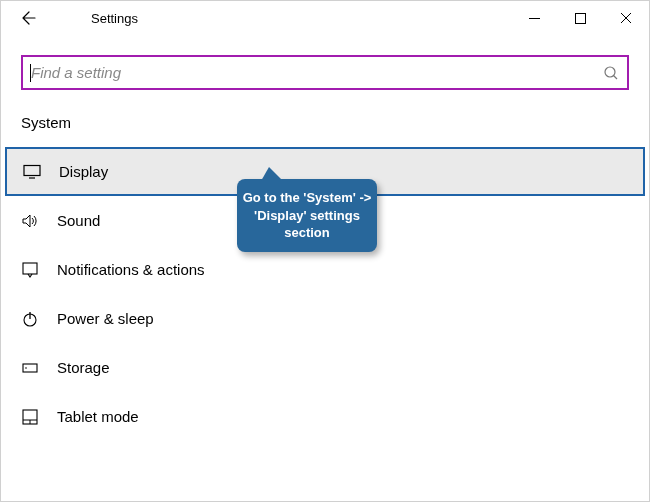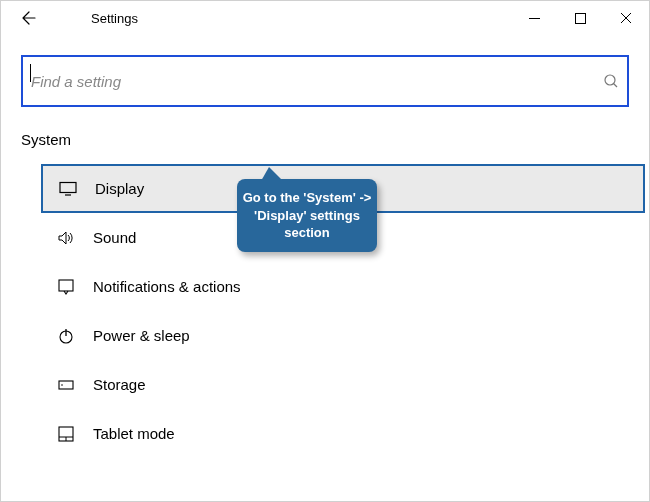--- a/index.html
+++ b/index.html
@@ -42,22 +42,22 @@
       display: flex;
       align-items: center;
       justify-content: center;
       cursor: pointer;
     }
     
     .search-wrap {
       padding: 20px 20px 14px 20px;
     }
     .search-box {
-      height: 52px;
-      border: 2px solid #1d4ed8;
+      height: 35px;
+      border: 2px solid #a21caf;
       display: flex;
       align-items: center;
       padding: 0 8px 0 8px;
       position: relative;
     }
     .search-box input {
       border: none;
       outline: none;
       font-size: 15px;
       width: 100%;
@@ -74,21 +74,20 @@
     .search-icon { margin-left: 6px; }
     
     .section-heading {
       padding: 10px 20px 10px 20px;
       font-weight: 400;
       font-size: 15px;
     }
     
     .settings-list {
       padding-top: 6px;
-      padding-left: 36px;
     }
     .item {
       height: 49px;
       display: flex;
       align-items: center;
       padding: 0 0 0 20px;
       cursor: pointer;
     }
     .item .icon {
       width: 22px;

